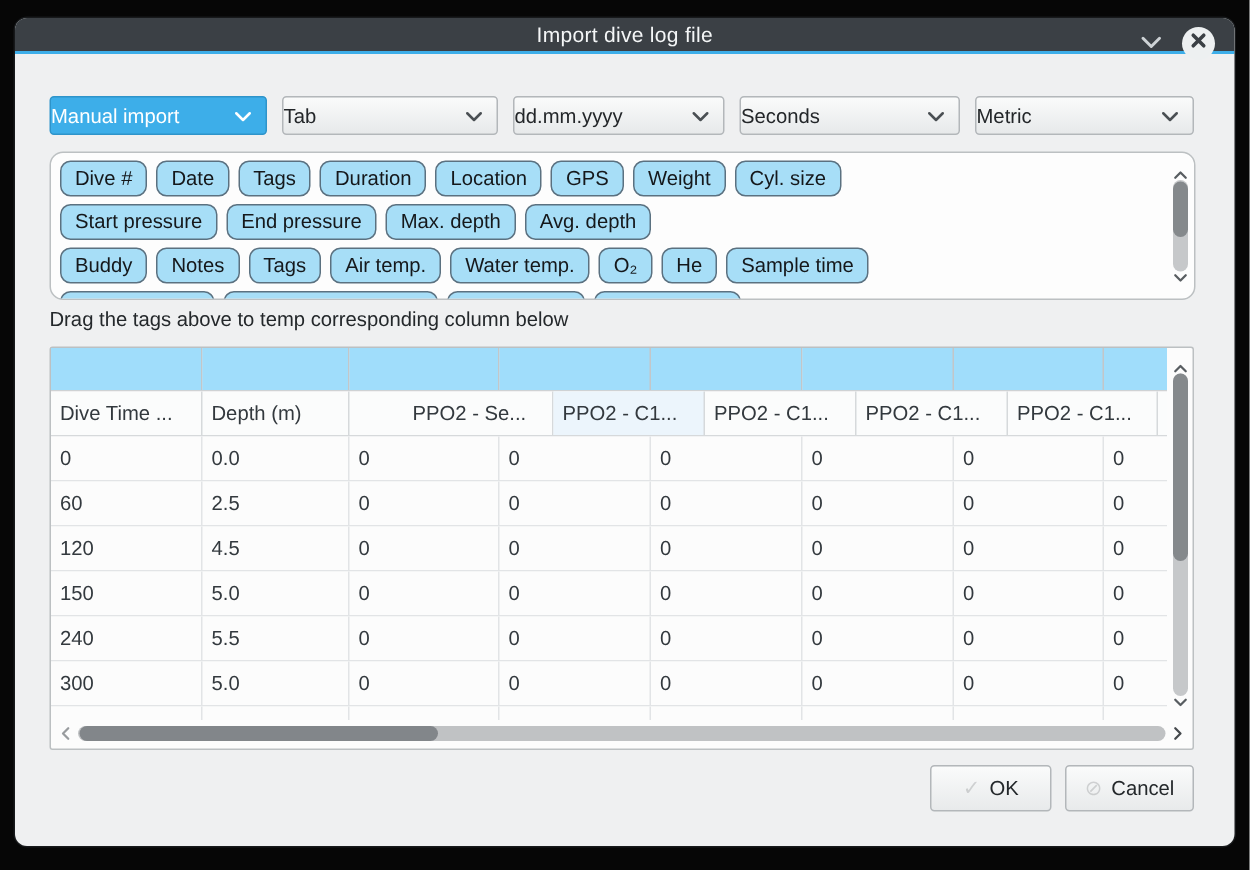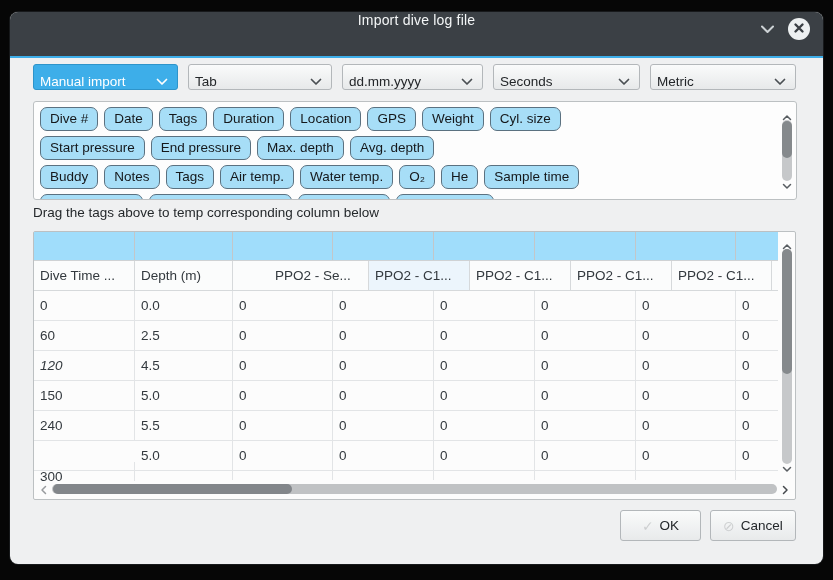--- a/index.html
+++ b/index.html
@@ -4,43 +4,43 @@
 <style>
   * { margin:0; padding:0; box-sizing:border-box; }
   html,body { width:833px; height:580px; overflow:hidden; }
   body { background:#060606; font-family:"Liberation Sans","DejaVu Sans",sans-serif; position:relative; }
 
   .dialog { position:absolute; left:10px; top:12px; width:813px; height:552px;
             background:#eff0f1; border-radius:8px; overflow:hidden;
             box-shadow:0 0 0 1px #17191b; }
 
   
-  .titlebar { height:46px; background:#3b4045; border-bottom:2px solid #3daee9;
-              position:relative; display:flex; justify-content:center; }
+  .titlebar { height:24px; background:#3b4045; border-bottom:2px solid #3daee9;
+              position:relative; display:flex; align-items:center; justify-content:center; }
   .title { color:#f4f6f7; font-size:14px; letter-spacing:.2px; }
   .tb-icons { position:absolute; right:13px; top:0; height:34px; display:flex; align-items:center; gap:13px; }
   .tb-collapse { display:flex; align-items:center; cursor:pointer; }
   .tb-close { width:22px; height:22px; border-radius:50%; background:#edf0f1;
               display:flex; align-items:center; justify-content:center; cursor:pointer; }
 
   .content { position:absolute; left:0; top:36px; right:0; bottom:0; }
 
   
   .combo-row { position:absolute; left:23px; top:16px; right:27px; height:31px;
                display:flex; justify-content:space-between; }
   .combo { height:26px; border:1px solid #b3b7ba; border-radius:3px;
            background:linear-gradient(#fafbfb,#e7e9ea);
-           display:flex; align-items:flex-end; padding:0 9px 0 6px;
+           display:flex; align-items:center; padding:0 9px 0 0;
            font-size:13.5px; color:#232629; cursor:pointer; }
   .combo .val { flex:1; white-space:nowrap; overflow:hidden; }
   .combo.primary { background:#3daee9; border-color:#2e94ca; color:#ffffff; }
 
   
   .tag-panel { position:absolute; left:23px; top:53px; width:764px; height:99px;
-               background:#fdfdfd; border:1px solid #bcc0c2; border-radius:3px; overflow:hidden; }
+               background:#fdfdfd; border:1px solid #bcc0c2; border-radius:9px; overflow:hidden; }
   .tag-rows { position:absolute; left:6px; top:5px; right:22px; }
   .tag-row { display:flex; gap:6px; margin-bottom:5px; }
   .tag-chip { height:24px; line-height:22px; padding:0 9px; background:#a7def7;
               border:1px solid #5b7180; border-radius:7px; font-size:13.5px;
               color:#15181b; white-space:nowrap; cursor:grab; }
 
   
   .vscroll { position:absolute; width:14px; }
   .vscroll .chev { position:absolute; left:50%; transform:translateX(-50%); cursor:pointer; }
   .vscroll .chev.up { top:3px; } .vscroll .chev.down { bottom:3px; }
@@ -232,21 +232,21 @@
               <div class="cell" style="width: 101px; flex: 0 0 101px;">60</div>
               <div class="cell" style="width: 98px; flex: 0 0 98px;">2.5</div>
               <div class="cell" style="width: 100px; flex: 0 0 100px;">0</div>
               <div class="cell" style="width: 101px; flex: 0 0 101px;">0</div>
               <div class="cell" style="width: 101px; flex: 0 0 101px;">0</div>
               <div class="cell" style="width: 101px; flex: 0 0 101px;">0</div>
               <div class="cell" style="width: 100px; flex: 0 0 100px;">0</div>
               <div class="cell" style="flex: 1 1 0%; min-width: 0px; border-right: none;">0</div>
             </div>
             <div class="tbl-row">
-              <div class="cell" style="width: 101px; flex: 0 0 101px; font-style: italic;">120</div>
+              <div class="cell" style="width: 101px; flex: 0 0 101px;">120</div>
               <div class="cell" style="width: 98px; flex: 0 0 98px;">4.5</div>
               <div class="cell" style="width: 100px; flex: 0 0 100px;">0</div>
               <div class="cell" style="width: 101px; flex: 0 0 101px;">0</div>
               <div class="cell" style="width: 101px; flex: 0 0 101px;">0</div>
               <div class="cell" style="width: 101px; flex: 0 0 101px;">0</div>
               <div class="cell" style="width: 100px; flex: 0 0 100px;">0</div>
               <div class="cell" style="flex: 1 1 0%; min-width: 0px; border-right: none;">0</div>
             </div>
             <div class="tbl-row">
               <div class="cell" style="width: 101px; flex: 0 0 101px;">150</div>
@@ -262,21 +262,21 @@
               <div class="cell" style="width: 101px; flex: 0 0 101px;">240</div>
               <div class="cell" style="width: 98px; flex: 0 0 98px;">5.5</div>
               <div class="cell" style="width: 100px; flex: 0 0 100px;">0</div>
               <div class="cell" style="width: 101px; flex: 0 0 101px;">0</div>
               <div class="cell" style="width: 101px; flex: 0 0 101px;">0</div>
               <div class="cell" style="width: 101px; flex: 0 0 101px;">0</div>
               <div class="cell" style="width: 100px; flex: 0 0 100px;">0</div>
               <div class="cell" style="flex: 1 1 0%; min-width: 0px; border-right: none;">0</div>
             </div>
             <div class="tbl-row">
-              <div class="cell" style="width: 101px; flex: 0 0 101px; margin-top: 21px;">300</div>
+              <div class="cell" style="width: 101px; flex: 0 0 101px;">300</div>
               <div class="cell" style="width: 98px; flex: 0 0 98px;">5.0</div>
               <div class="cell" style="width: 100px; flex: 0 0 100px;">0</div>
               <div class="cell" style="width: 101px; flex: 0 0 101px;">0</div>
               <div class="cell" style="width: 101px; flex: 0 0 101px;">0</div>
               <div class="cell" style="width: 101px; flex: 0 0 101px;">0</div>
               <div class="cell" style="width: 100px; flex: 0 0 100px;">0</div>
               <div class="cell" style="flex: 1 1 0%; min-width: 0px; border-right: none;">0</div>
             </div>
           </div>
         <div class="tbl-row partial-row" id="partial-row">

